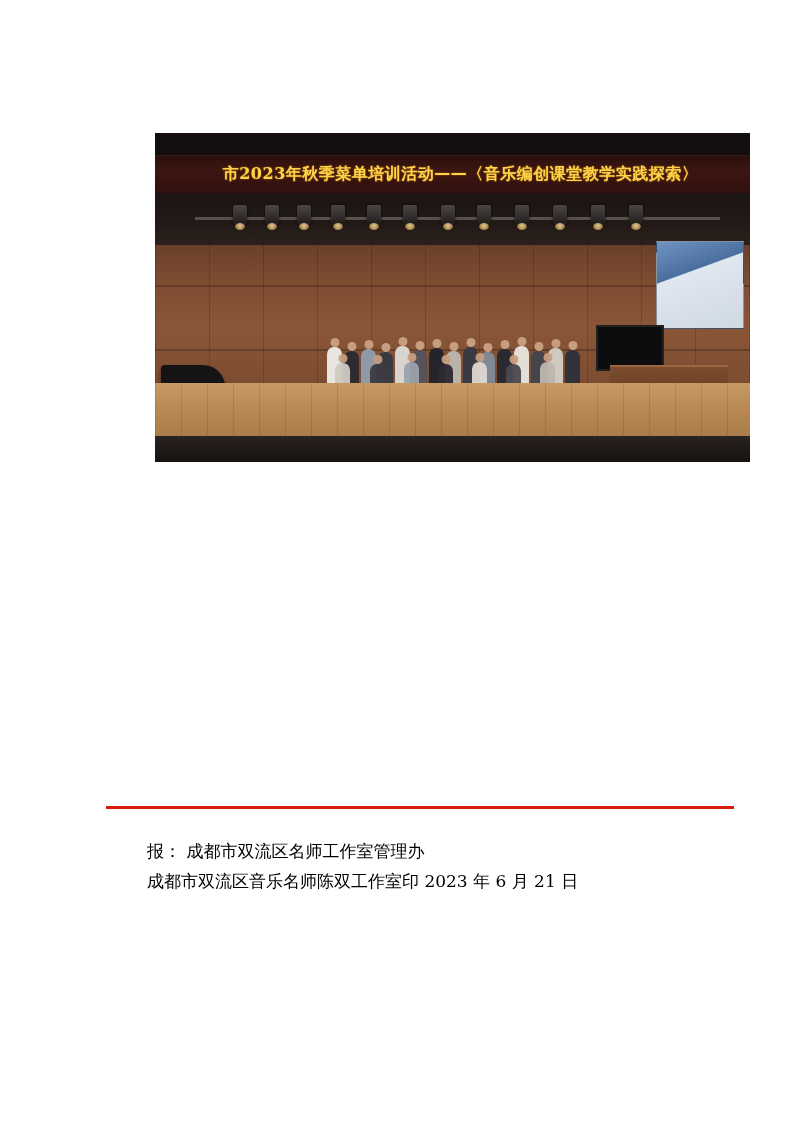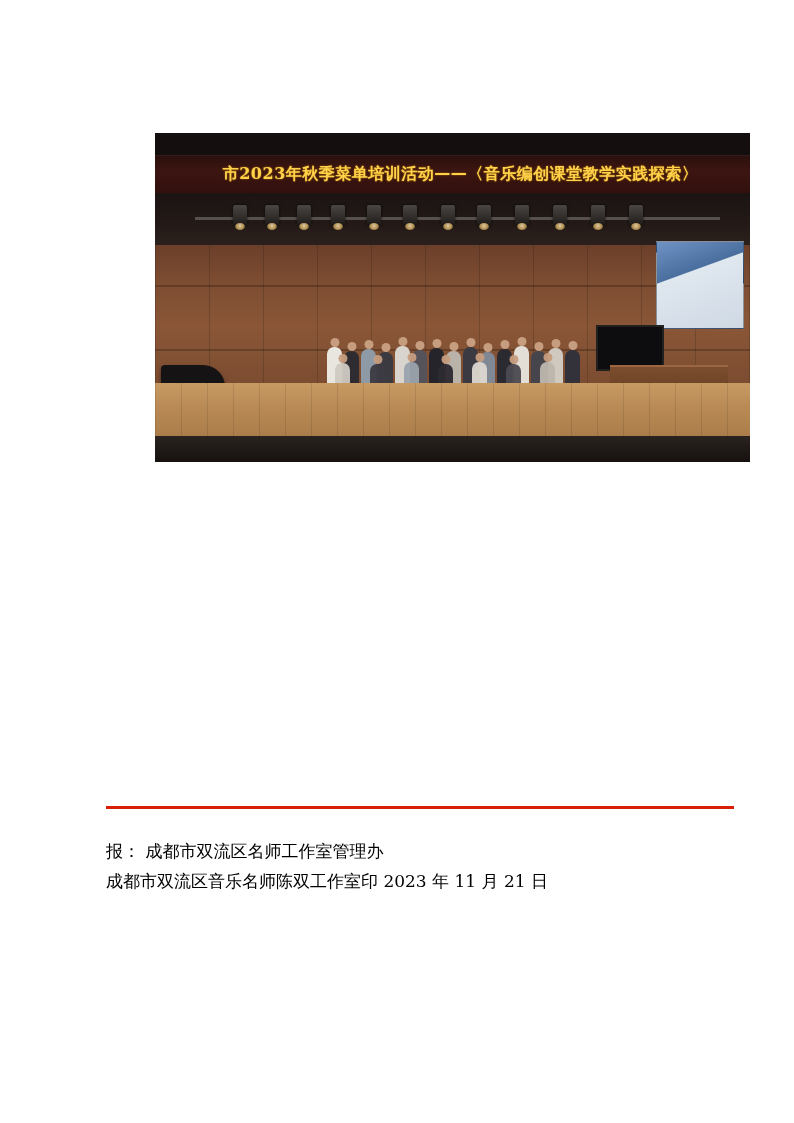--- a/index.html
+++ b/index.html
@@ -233,20 +233,21 @@
     left: 106px;
     top: 836px;
     width: 640px;
     font-size: 17px;
     line-height: 30px;
     color: #000;
     font-family: "DejaVu Serif", "Liberation Serif", serif;
   }
   .footer-line {
     white-space: nowrap;
+    margin-left: 41px;
   }
 </style>
 </head>
 <body>
 
 <div class="page">
 
   <div class="photo-wrap">
     <div class="photo">
       <div class="ceiling"></div>
@@ -315,16 +316,16 @@
       <div class="floor">
         <div class="floor-front"></div>
       </div>
     </div>
   </div>
 
   <div class="rule"></div>
 
   <div class="footer">
     <div class="footer-line">报： 成都市双流区名师工作室管理办</div>
-    <div class="footer-line">成都市双流区音乐名师陈双工作室印  2023 年  11 月  21 日</div>
+    <div class="footer-line">成都市双流区音乐名师陈双工作室印  2023 年  6 月  21 日</div>
   </div>
 
 </div>
 
 </body></html>

